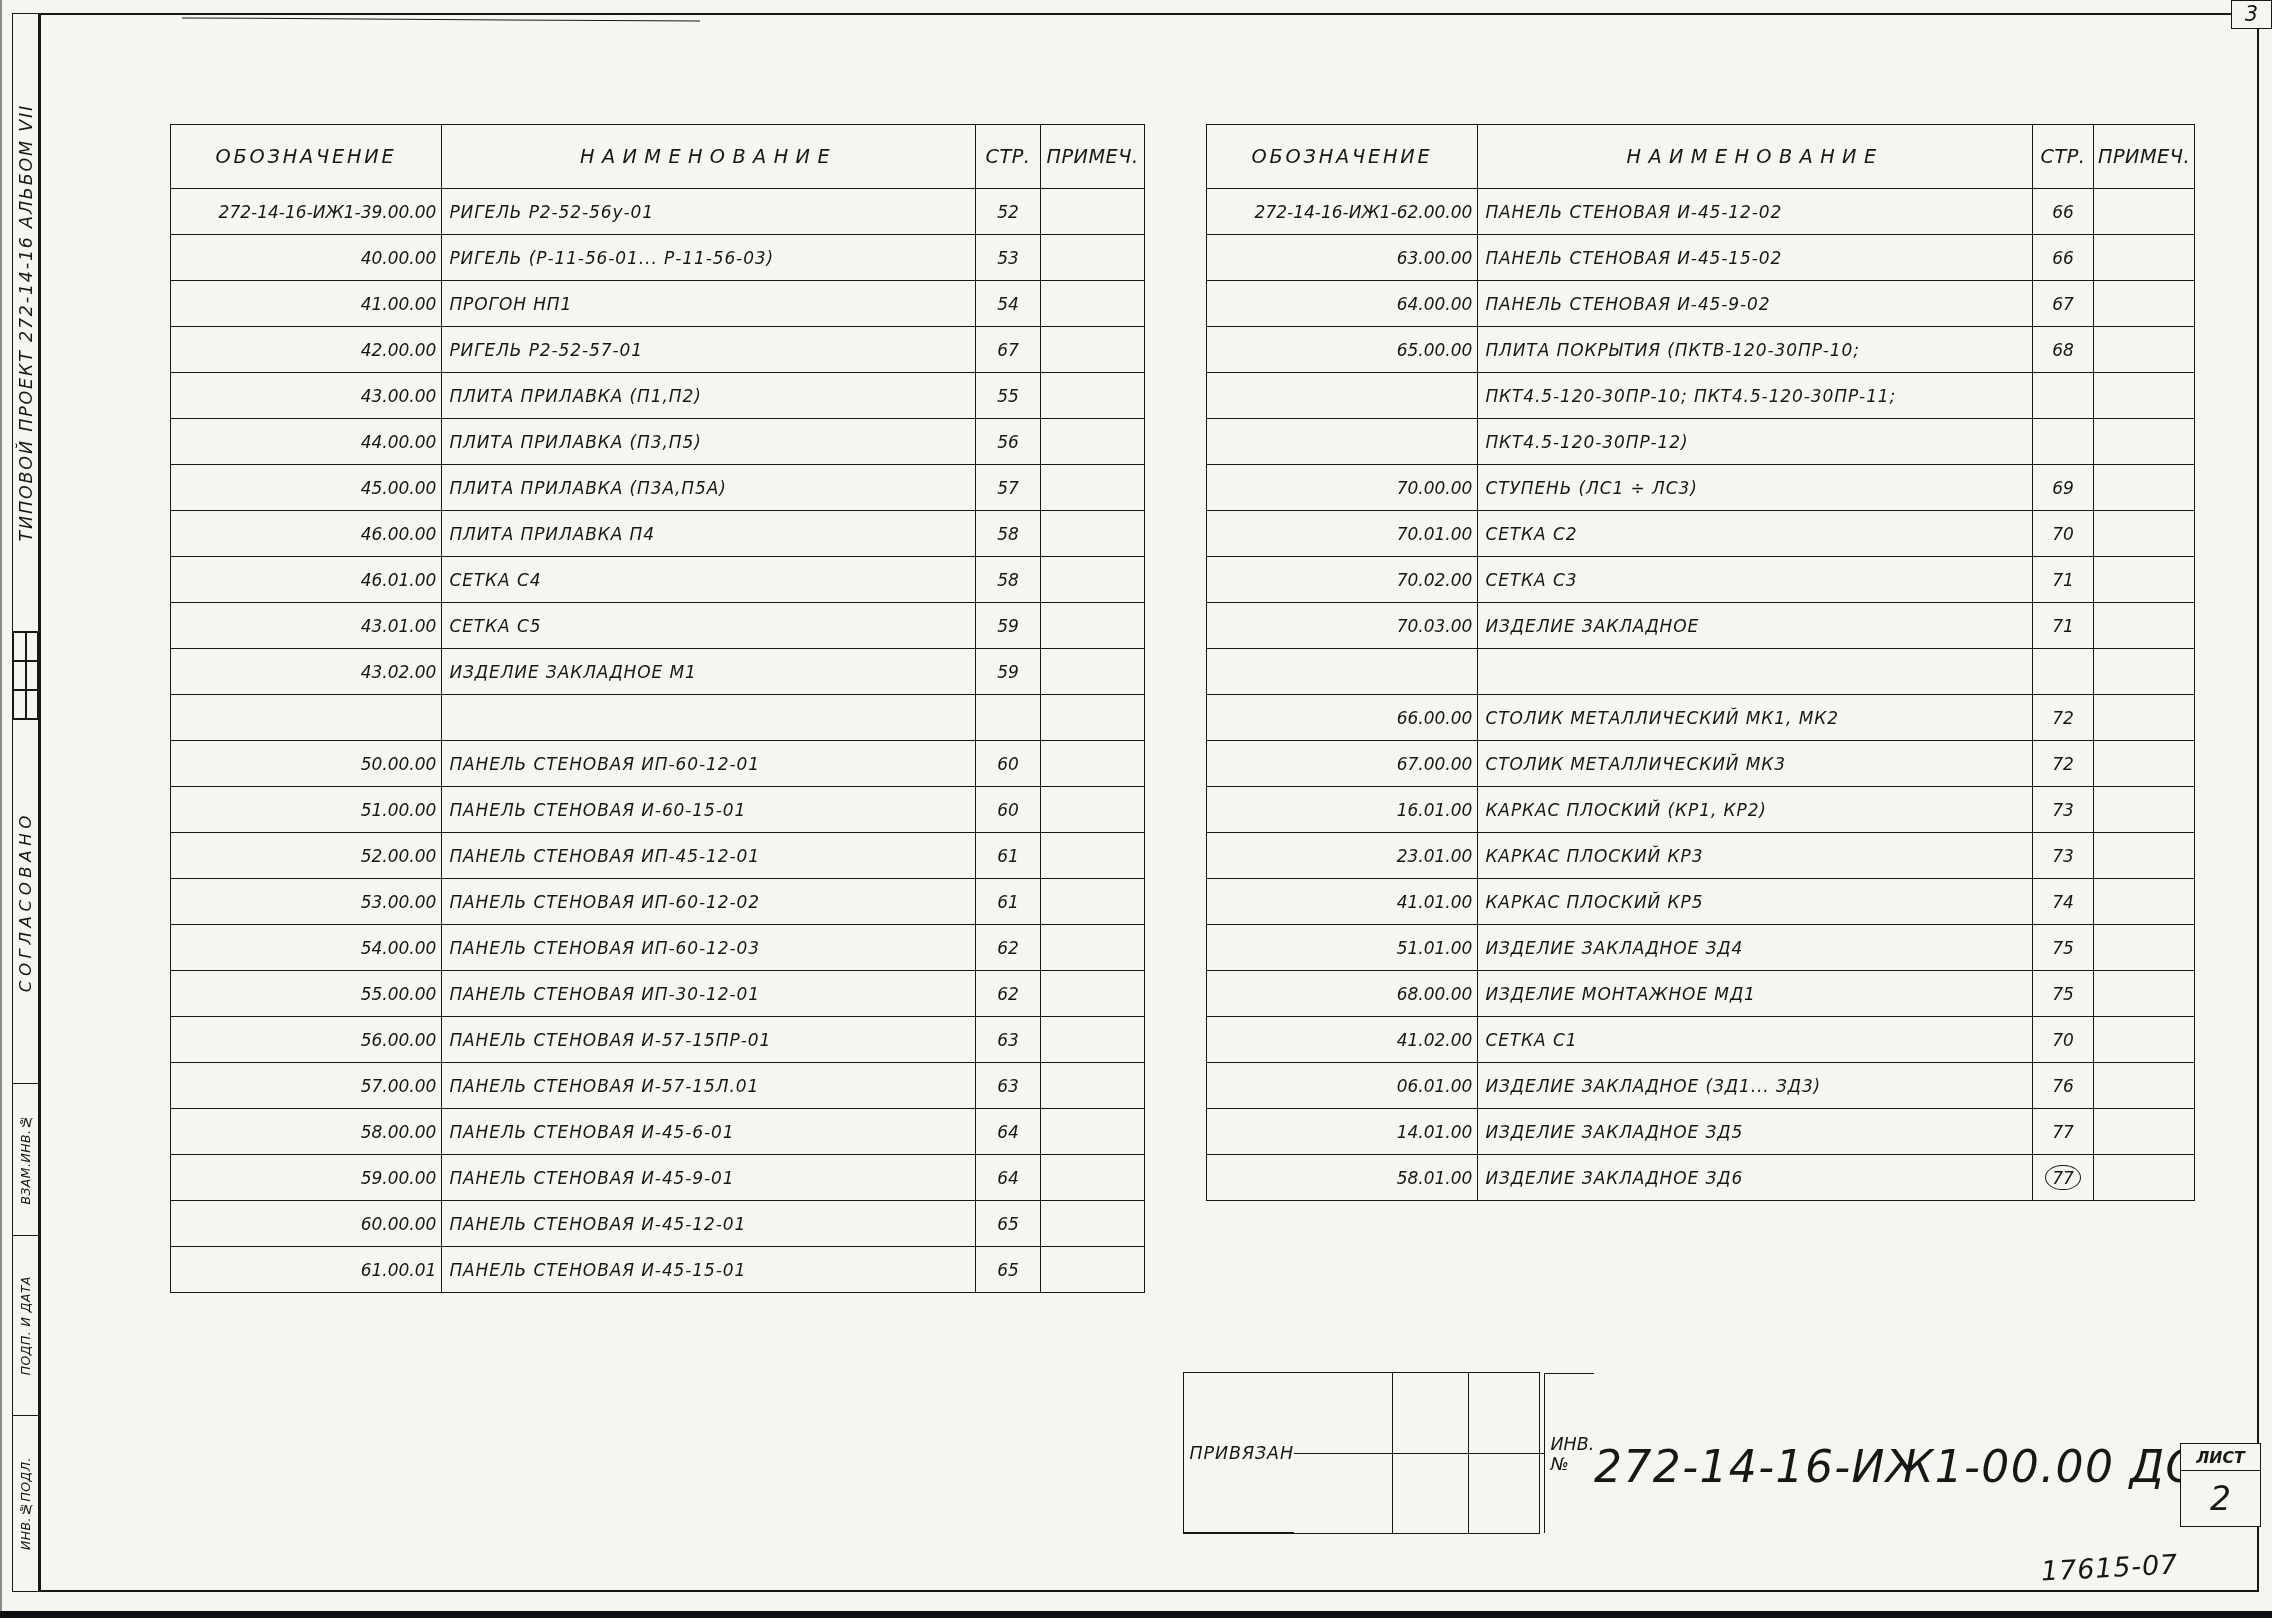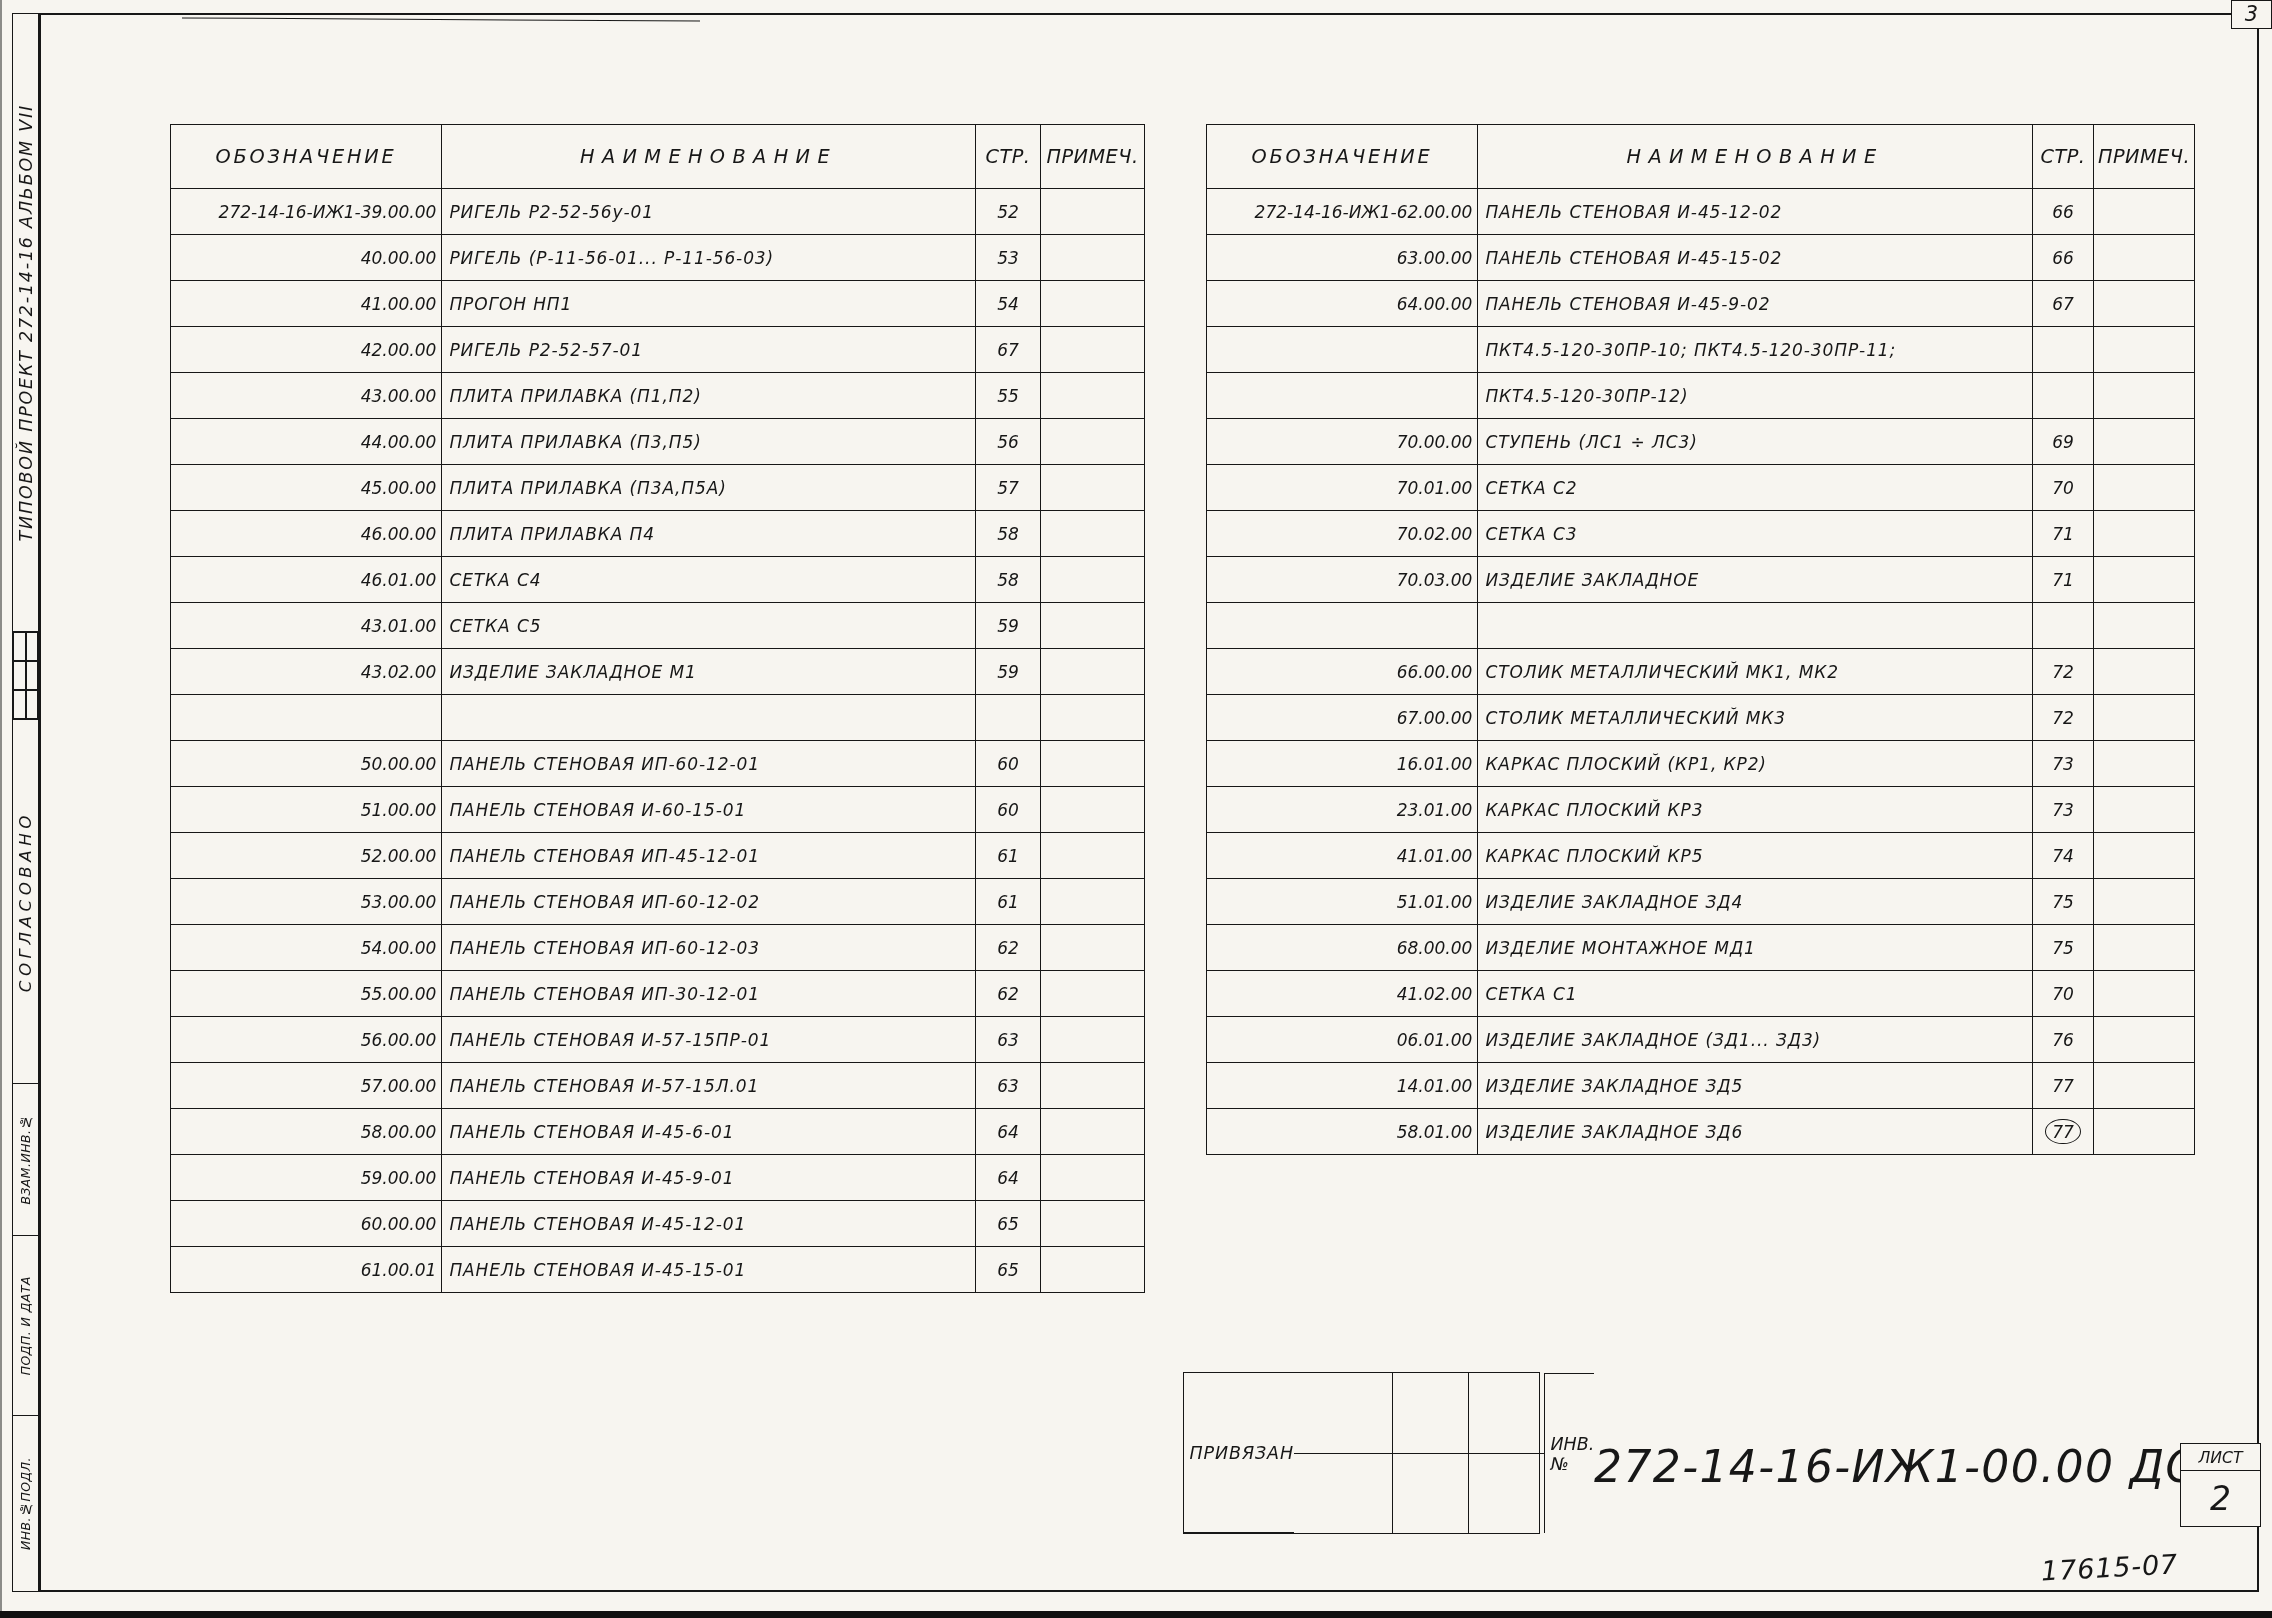--- a/index.html
+++ b/index.html
@@ -68,21 +68,21 @@
   .bb-footer { flex:0 0 36px; border-top:1.4px solid #171717; display:flex;
     align-items:center; padding-left:5.5px; box-sizing:border-box; }
 
   .doc-title { position:absolute; left:1594px; top:1441px; width:544px; text-align:center;
     font-size:44px; letter-spacing:1.4px; white-space:nowrap; }
 
   .list-box { position:absolute; left:2180px; top:1443px; width:81px; height:84px;
     border:1.8px solid #171717; box-sizing:border-box; display:flex; flex-direction:column;
     background:#f7f5f0; }
   .list-label { flex:0 0 27px; border-bottom:1.4px solid #171717; display:flex;
-    align-items:center; justify-content:center; font-size:15.7px; box-sizing:border-box; }
+    align-items:center; justify-content:center; font-size:15.7px; box-sizing:border-box;font-weight:bold; }
   .list-num { flex:1; display:flex; align-items:center; justify-content:center; font-size:33px; }
 
   .handwritten { position:absolute; left:2041px; top:1552px; font-size:27px;
     transform:rotate(-3deg); letter-spacing:0.9px; }
 </style>
 </head>
 <body>
 
 <div class="sheet">
 
@@ -316,20 +316,26 @@
             <td class="c-page"><span>66</span></td>
             <td class="c-note"></td>
           </tr>
           <tr>
             <td class="c-designation"><span>64.00.00</span></td>
             <td class="c-name"><span>ПАНЕЛЬ СТЕНОВАЯ И-45-9-02</span></td>
             <td class="c-page"><span>67</span></td>
             <td class="c-note"></td>
           </tr>
           <tr>
+            <td class="c-designation"><span>65.00.00</span></td>
+            <td class="c-name"><span>ПЛИТА ПОКРЫТИЯ (ПКТВ-120-30ПР-10;</span></td>
+            <td class="c-page"><span>68</span></td>
+            <td class="c-note"></td>
+          </tr>
+          <tr>
             <td class="c-designation"><span></span></td>
             <td class="c-name"><span>ПКТ4.5-120-30ПР-10; ПКТ4.5-120-30ПР-11;</span></td>
             <td class="c-page"><span></span></td>
             <td class="c-note"></td>
           </tr>
           <tr>
             <td class="c-designation"><span></span></td>
             <td class="c-name"><span>ПКТ4.5-120-30ПР-12)</span></td>
             <td class="c-page"><span></span></td>
             <td class="c-note"></td>

